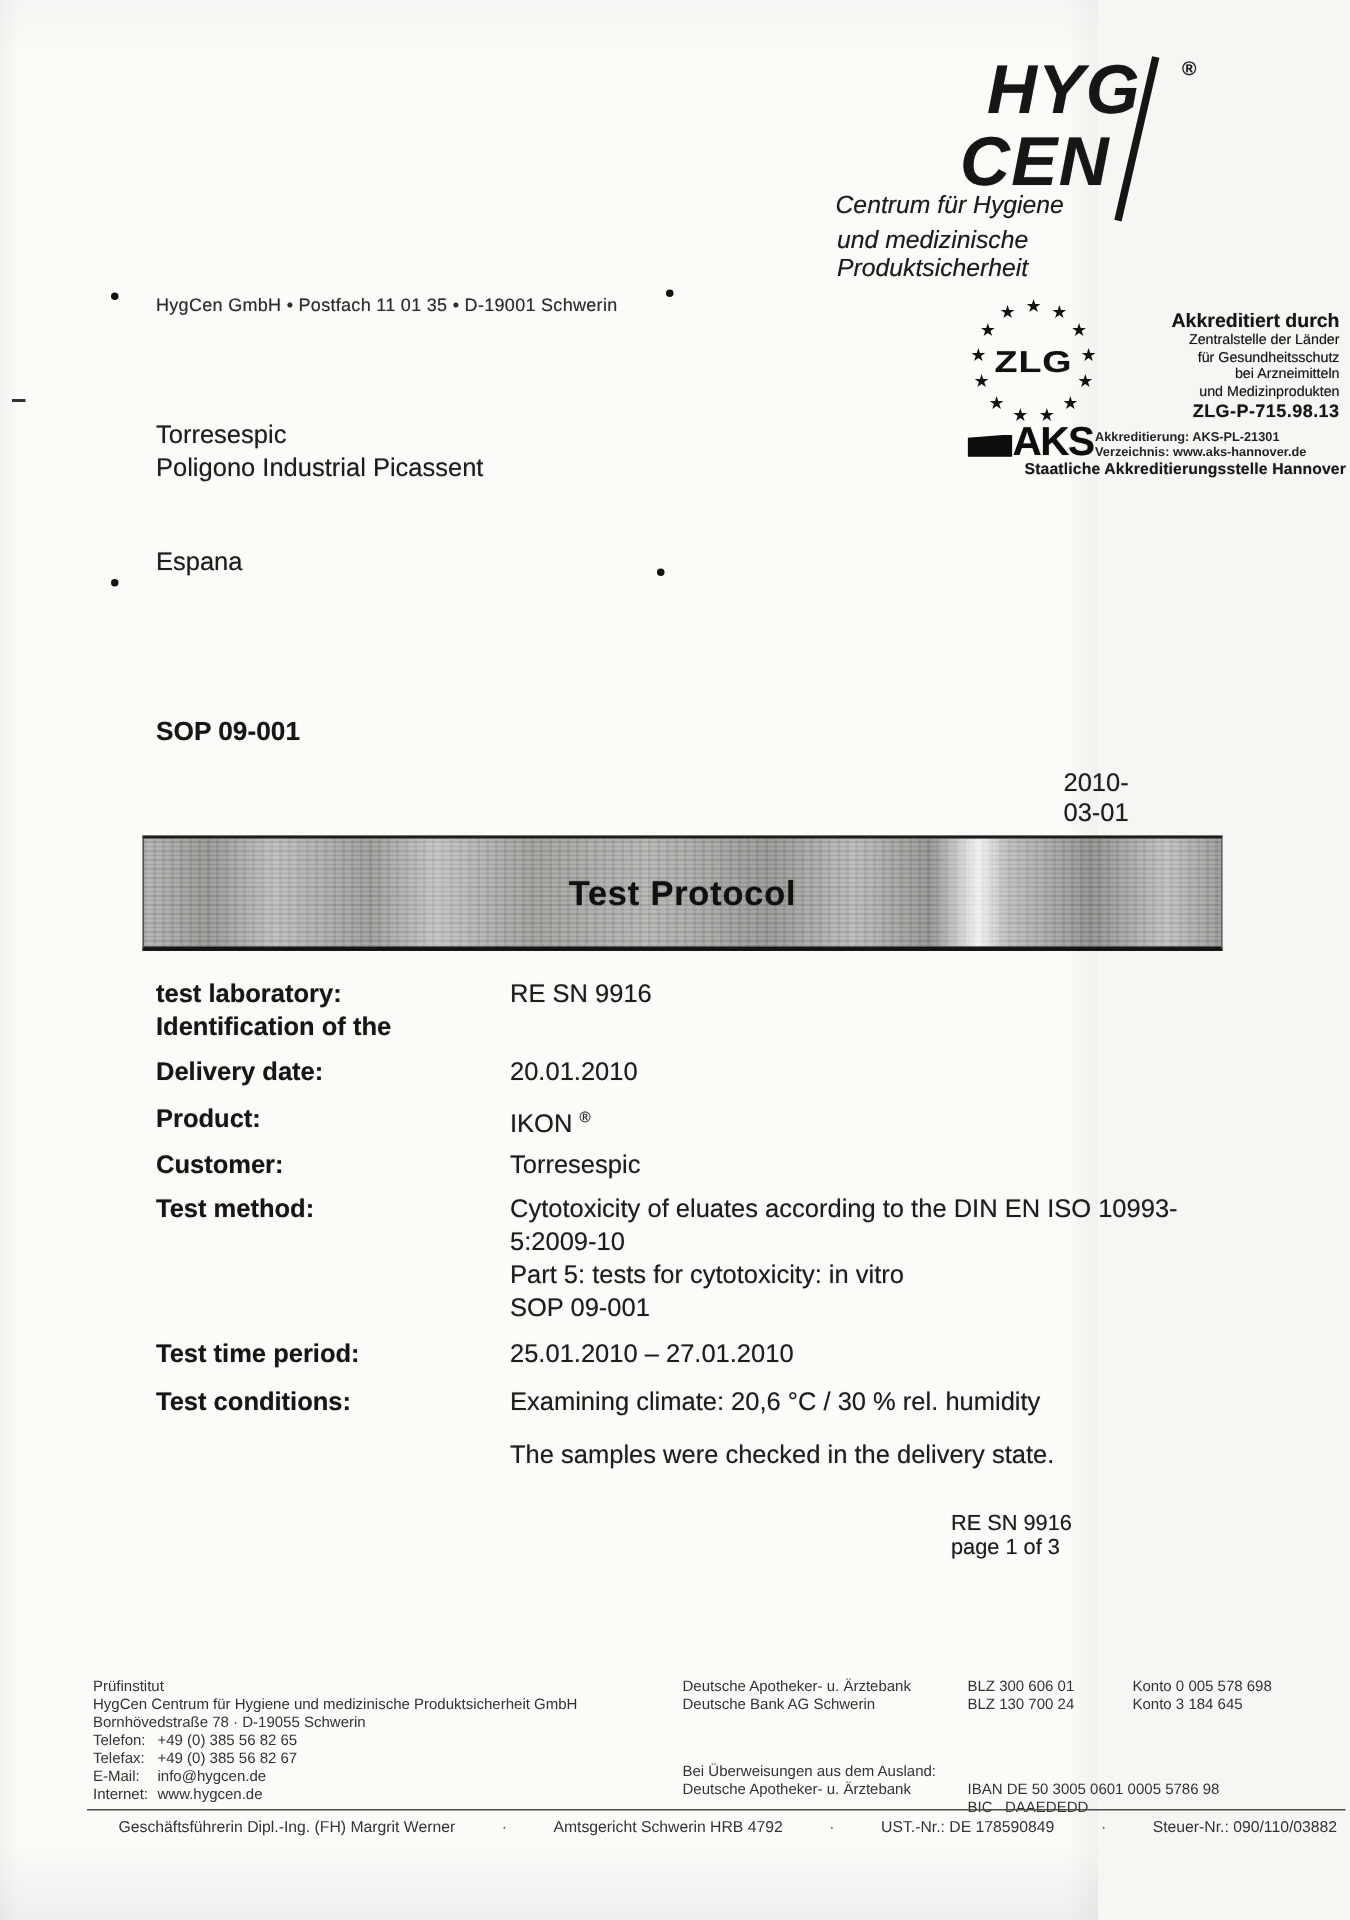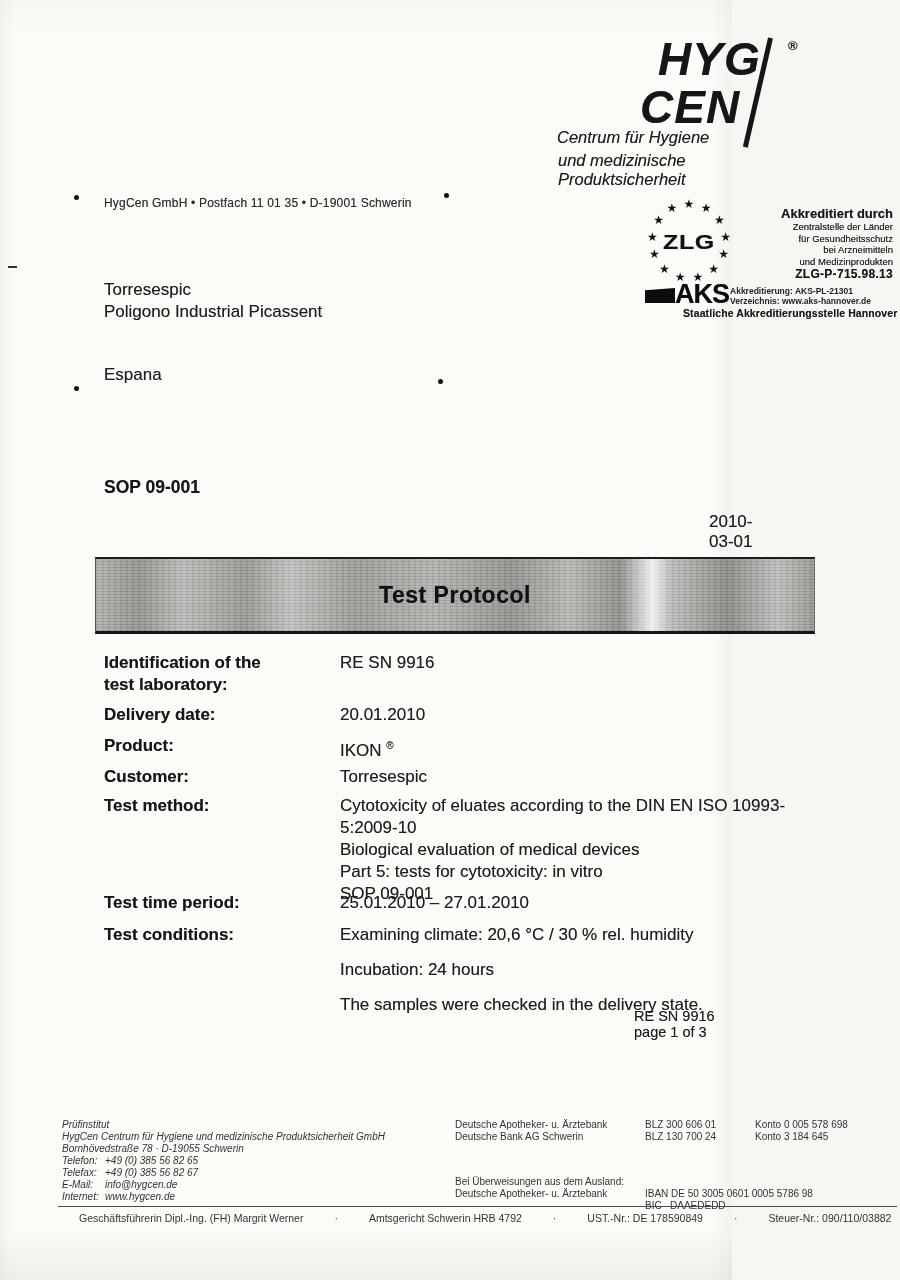--- a/index.html
+++ b/index.html
@@ -37,21 +37,21 @@
   .zlg-star{ position:absolute;left:50%;top:50%;width:12px;height:12px;margin:-6px 0 0 -6px;
     font-size:12px;line-height:12px;text-align:center;color:#111; }
   .zlg-acronym{ position:absolute;left:0;top:33px;width:86px;text-align:center;
     font-weight:900;font-size:20px;letter-spacing:0.5px;transform:scaleX(1.25);color:#111;}
   .zlg-text{ text-align:right; line-height:11.5px; color:#161616;}
   .zlg-text .b1{ font-size:13px; font-weight:bold; line-height:15px;}
   .zlg-text .sm{ font-size:9.5px; }
   .zlg-text .b2{ font-size:12px; font-weight:bold; line-height:15px; letter-spacing:0.3px;}
 
   
-  .aks-row{ display:flex; align-items:flex-start; }
+  .aks-row{ display:flex; align-items:center; }
   .aks-block{ width:30px;height:15px;background:#0d0d0d;margin-top:6px;
     clip-path:polygon(0 15%,100% 0,100% 100%,0 100%); }
   .aks-acronym{ font-weight:900;font-size:27px;line-height:24px;letter-spacing:-1px;color:#0d0d0d; }
   .aks-small{ font-size:8.5px; font-weight:bold; color:#242424; line-height:9.5px; filter:blur(0.2px); }
   .aks-bottom{ font-size:10.5px; font-weight:bold; color:#1a1a1a; letter-spacing:0.1px;}
 
   .recipient{ font-size:17px; line-height:22px; color:#1d1d1d;}
   .subject{ font-size:17.5px; font-weight:bold; line-height:22px; color:#161616;}
   .datefield{ font-size:17px; color:#1d1d1d;text-align:center;}
 
@@ -77,21 +77,21 @@
   
   .frow{ position:absolute; left:104px; width:720px; }
   .flabel{ position:absolute; left:0; top:0; font-weight:bold; font-size:17px; line-height:22px; color:#161616; width:230px;}
   .fvalue{ position:absolute; left:236px; top:0; font-size:17px; line-height:22px; color:#1d1d1d; width:480px;}
   .gapline{ margin-bottom:13px; }
   sup.reg{ font-size:10px; }
 
   .pageref{ font-size:14.5px; color:#1d1d1d; }
 
   
-  .ft{ font-size:10px; line-height:12px; color:#333;font-style:italic; }
+  .ft{ font-size:10px; line-height:12px; color:#333; }
   .ft .lbl{ display:inline-block; width:43px; }
   .ftb{ font-size:10px; line-height:12px; color:#333; }
   .rule{ left:58px; top:1206px; width:839px; height:0; border-top:1.2px solid #4a4a4a; }
   .legal{ left:62px; top:1212px; font-size:10.5px; color:#333; white-space:nowrap; }
   .legal span{ margin-right:14px;margin-left:17px; }
   .legal .sep{ margin-right:14px; color:#444; }
 </style>
 </head>
 <body>
 
@@ -162,22 +162,22 @@
   </div>
 
   <div class="abs datefield scantext" style="left:709px; top:512px;">2010-03-01</div>
 
   <div class="abs banner">
     <div class="banner-title">Test Protocol</div>
   </div>
 
   <div class="frow" style="top:652px;">
     <div class="flabel scantext">
+      <div>test laboratory:</div>
       <div>Identification of the</div>
-      <div>test laboratory:</div>
     </div>
     <div class="fvalue scantext">
       <div>RE SN 9916</div>
     </div>
   </div>
 
   <div class="frow" style="top:704px;">
     <div class="flabel scantext">Delivery date:</div>
     <div class="fvalue scantext">20.01.2010</div>
   </div>
@@ -192,36 +192,34 @@
   <div class="frow" style="top:766px;">
     <div class="flabel scantext">Customer:</div>
     <div class="fvalue scantext">Torresespic</div>
   </div>
 
   <div class="frow" style="top:795px;">
     <div class="flabel scantext">Test method:</div>
     <div class="fvalue scantext">
       <div>Cytotoxicity of eluates according to the DIN EN ISO 10993-</div>
       <div>5:2009-10</div>
-      <div>Biological evaluation of medical devices</div>
       <div>Part 5: tests for cytotoxicity: in vitro</div>
       <div>SOP 09-001</div>
     </div>
   </div>
 
   <div class="frow" style="top:892px;">
     <div class="flabel scantext">Test time period:</div>
     <div class="fvalue scantext">25.01.2010 – 27.01.2010</div>
   </div>
 
   <div class="frow" style="top:924px;">
     <div class="flabel scantext">Test conditions:</div>
     <div class="fvalue scantext">
       <div class="gapline">Examining climate: 20,6 °C / 30 % rel. humidity</div>
-      <div class="gapline">Incubation: 24 hours</div>
       <div>The samples were checked in the delivery state.</div>
     </div>
   </div>
 
   <div class="abs pageref scantext" style="left:634px; top:1008px;">RE SN 9916  page 1 of 3</div>
 
   <div class="abs ft" style="left:62px; top:1119px;">
     <div>Prüfinstitut</div>
     <div>HygCen Centrum für Hygiene und medizinische Produktsicherheit GmbH</div>
     <div>Bornhövedstraße 78  ·  D-19055 Schwerin</div>

